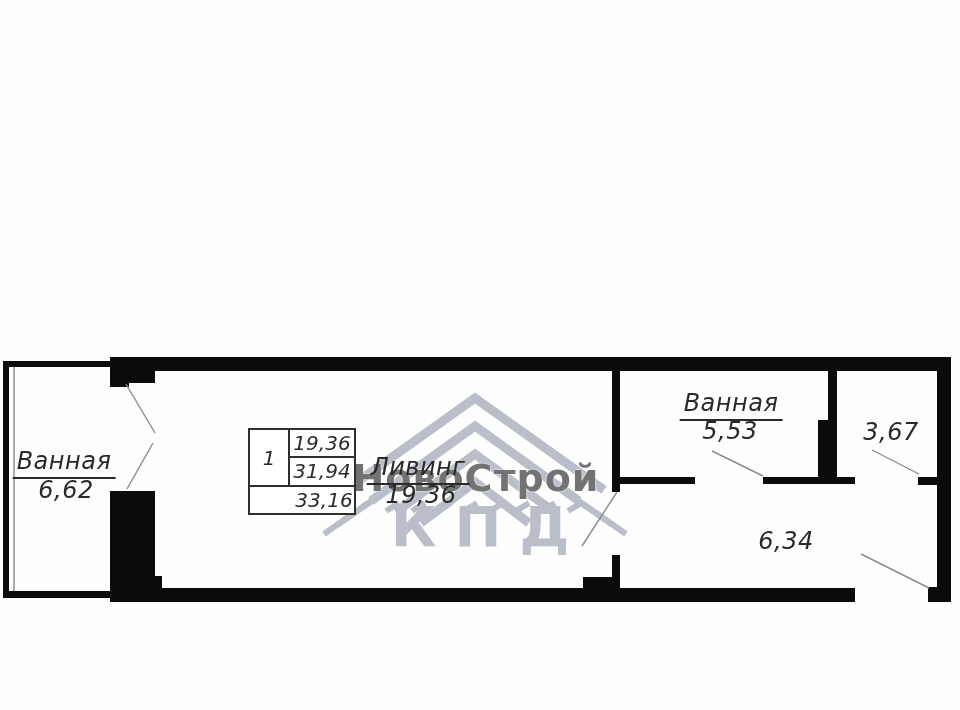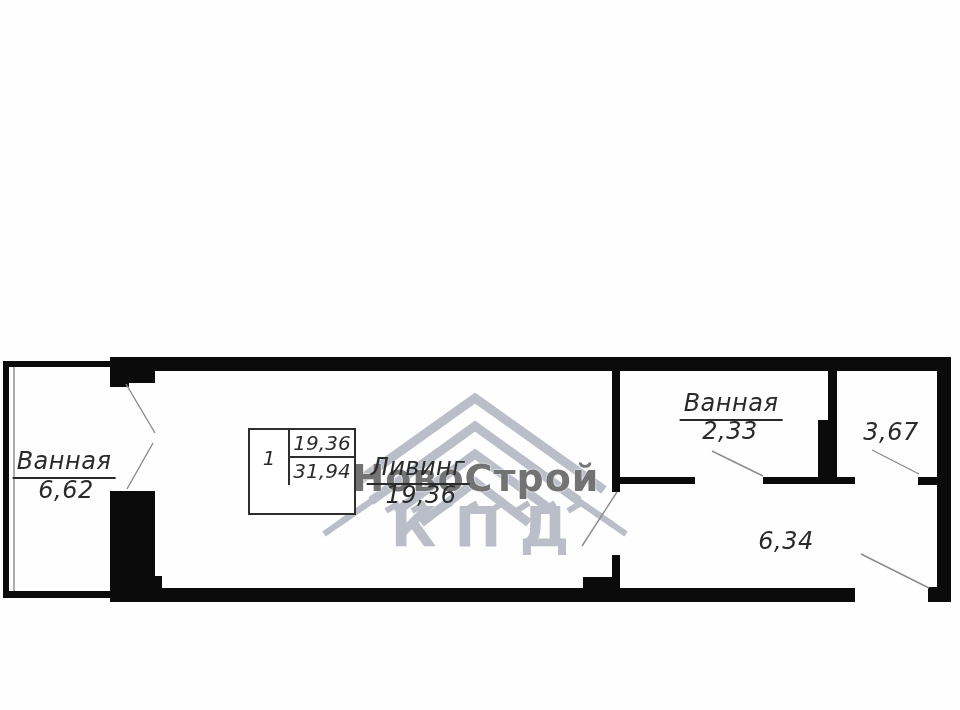--- a/index.html
+++ b/index.html
@@ -116,25 +116,26 @@
   <div class="room-area" style="left:66px;top:490px">6,62</div>
 
   <div class="room-label" style="left:418px;top:467px">
     <span class="rname">Ливинг</span>
   </div>
   <div class="room-area" style="left:421px;top:495px">19,36</div>
 
   <div class="room-label" style="left:731px;top:403px">
     <span class="rname">Ванная</span>
   </div>
-  <div class="room-area" style="left:730px;top:431px">2,33</div>
+  <div class="room-area" style="left:730px;top:431px">5,53</div>
 
   <div class="room-area" style="left:891px;top:432px">3,67</div>
 
   <div class="room-area" style="left:786px;top:541px">6,34</div>
 
   <div class="stamp">
     <div class="st-count">1</div>
     <div class="st-living">19,36</div>
     <div class="st-apt">31,94</div>
+    <div class="st-total">33,16</div>
   </div>
 
 </div>
 
 </body></html>

